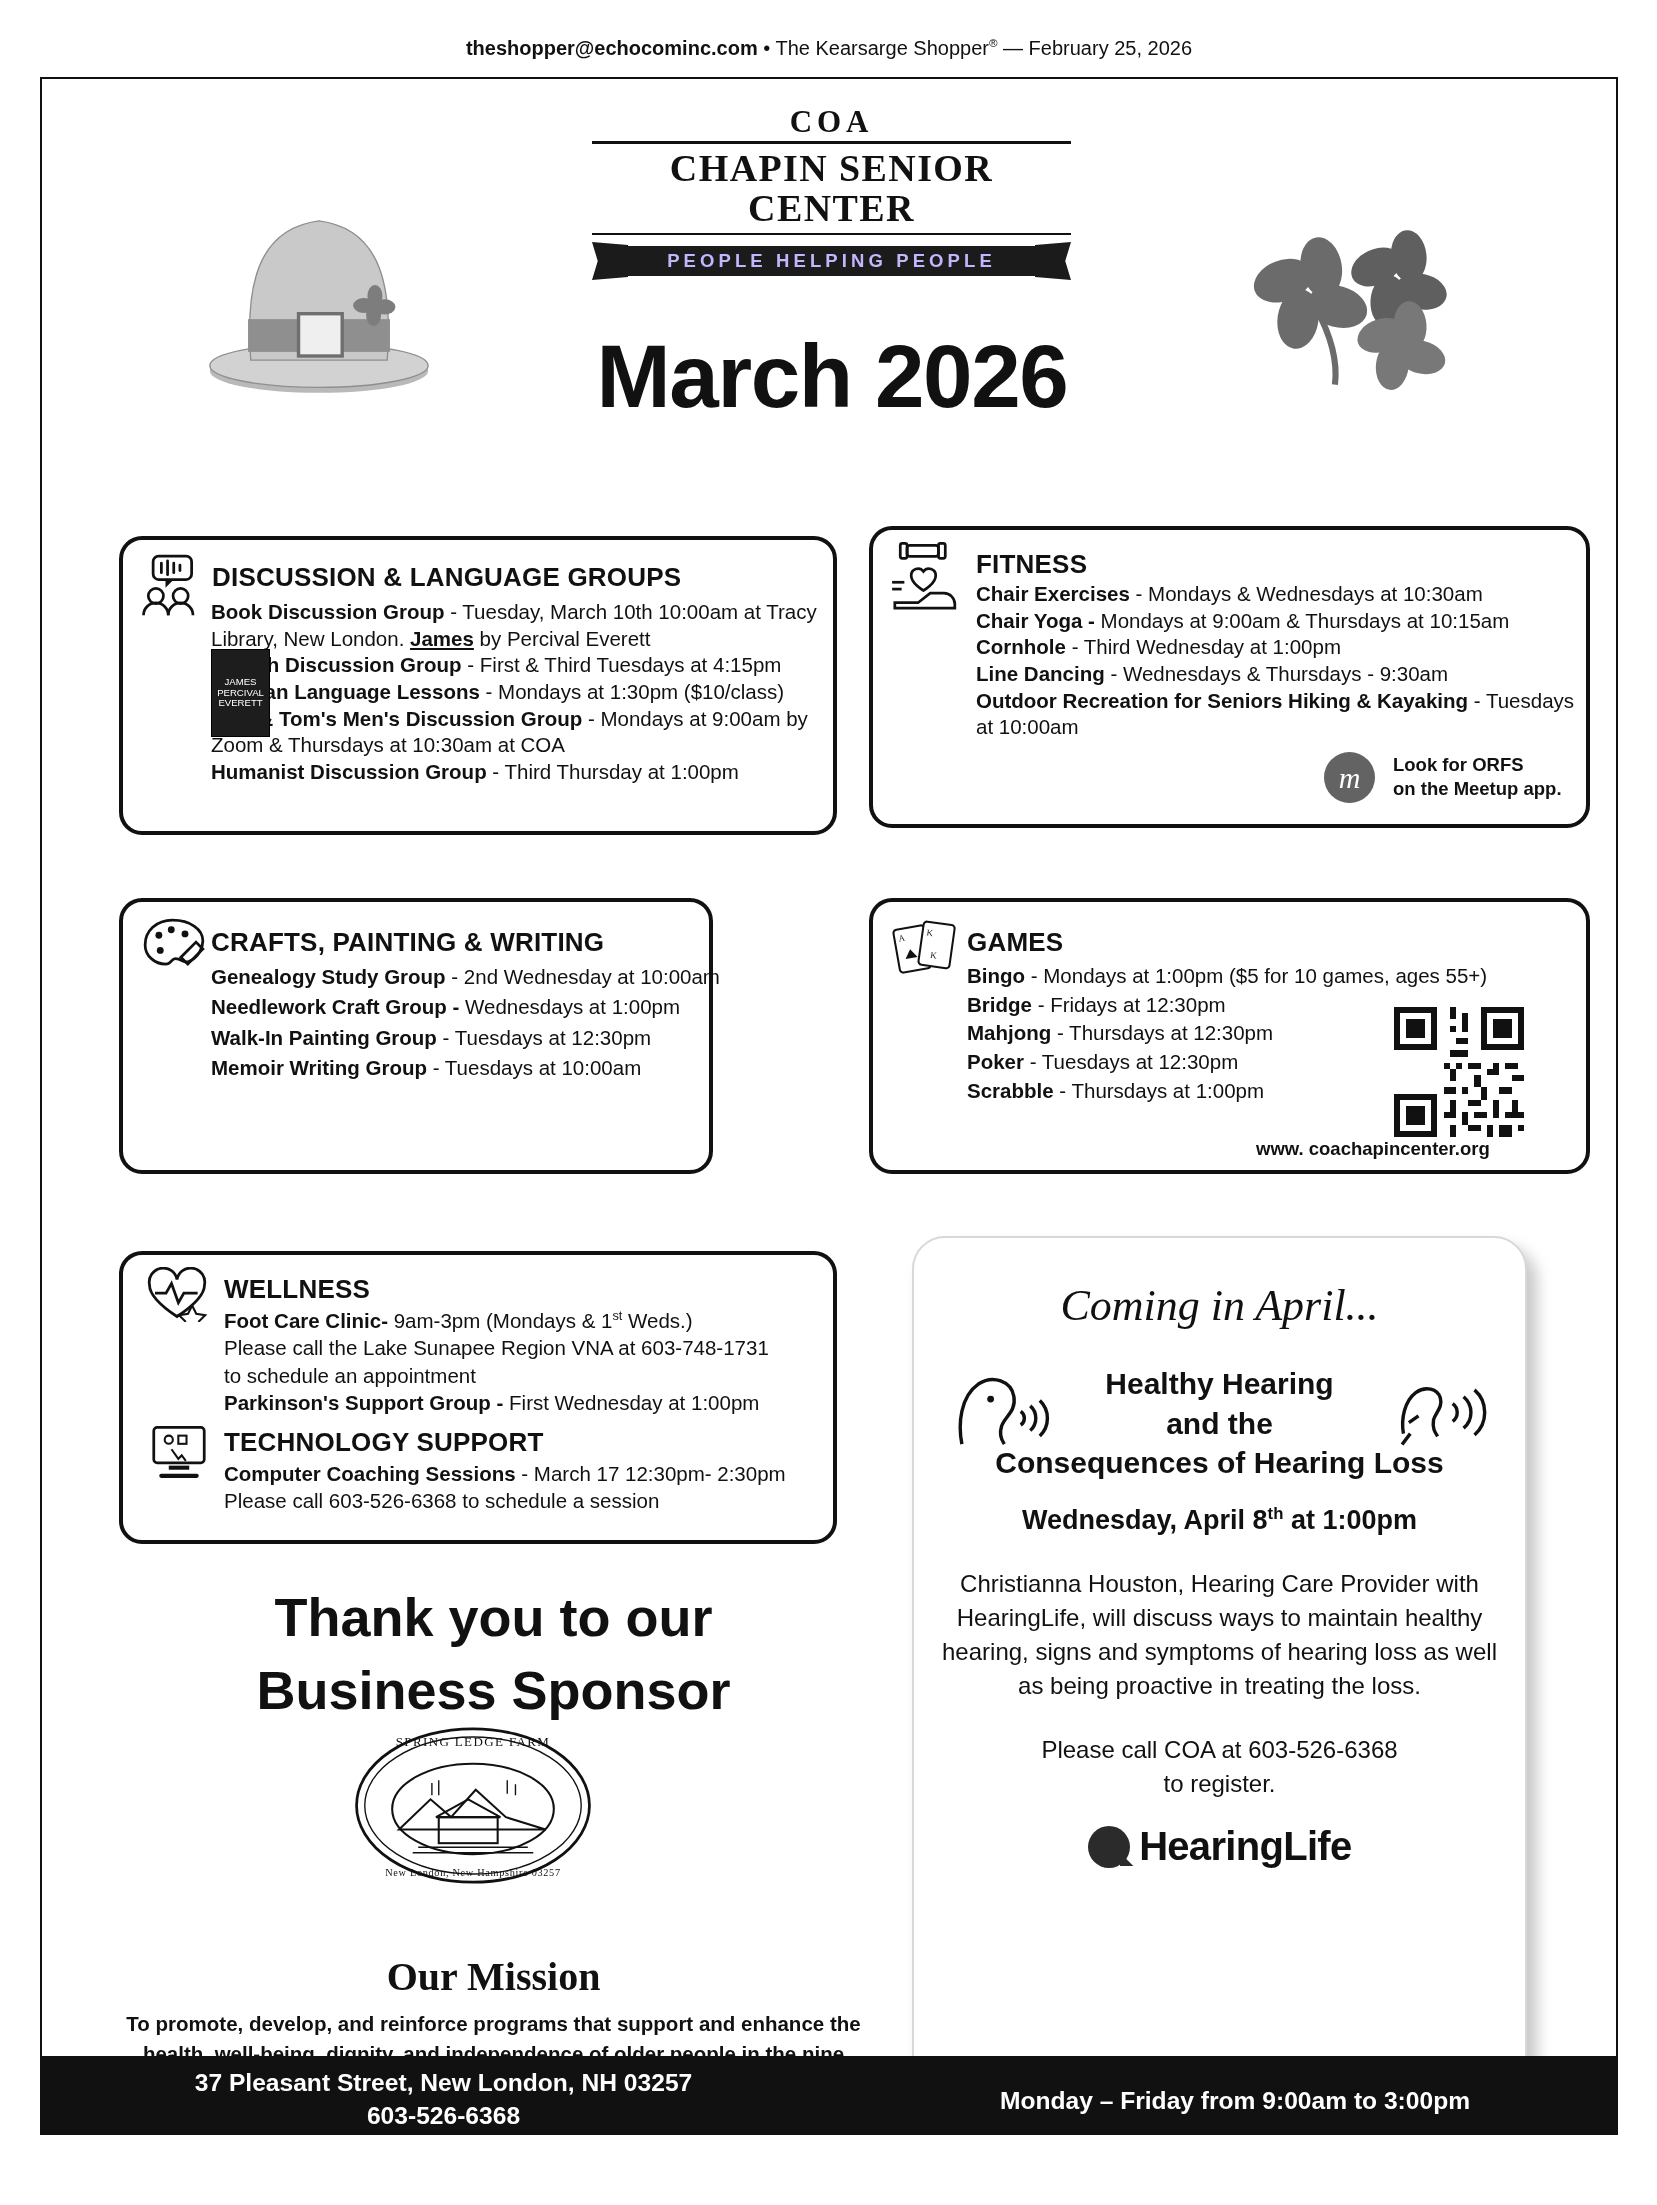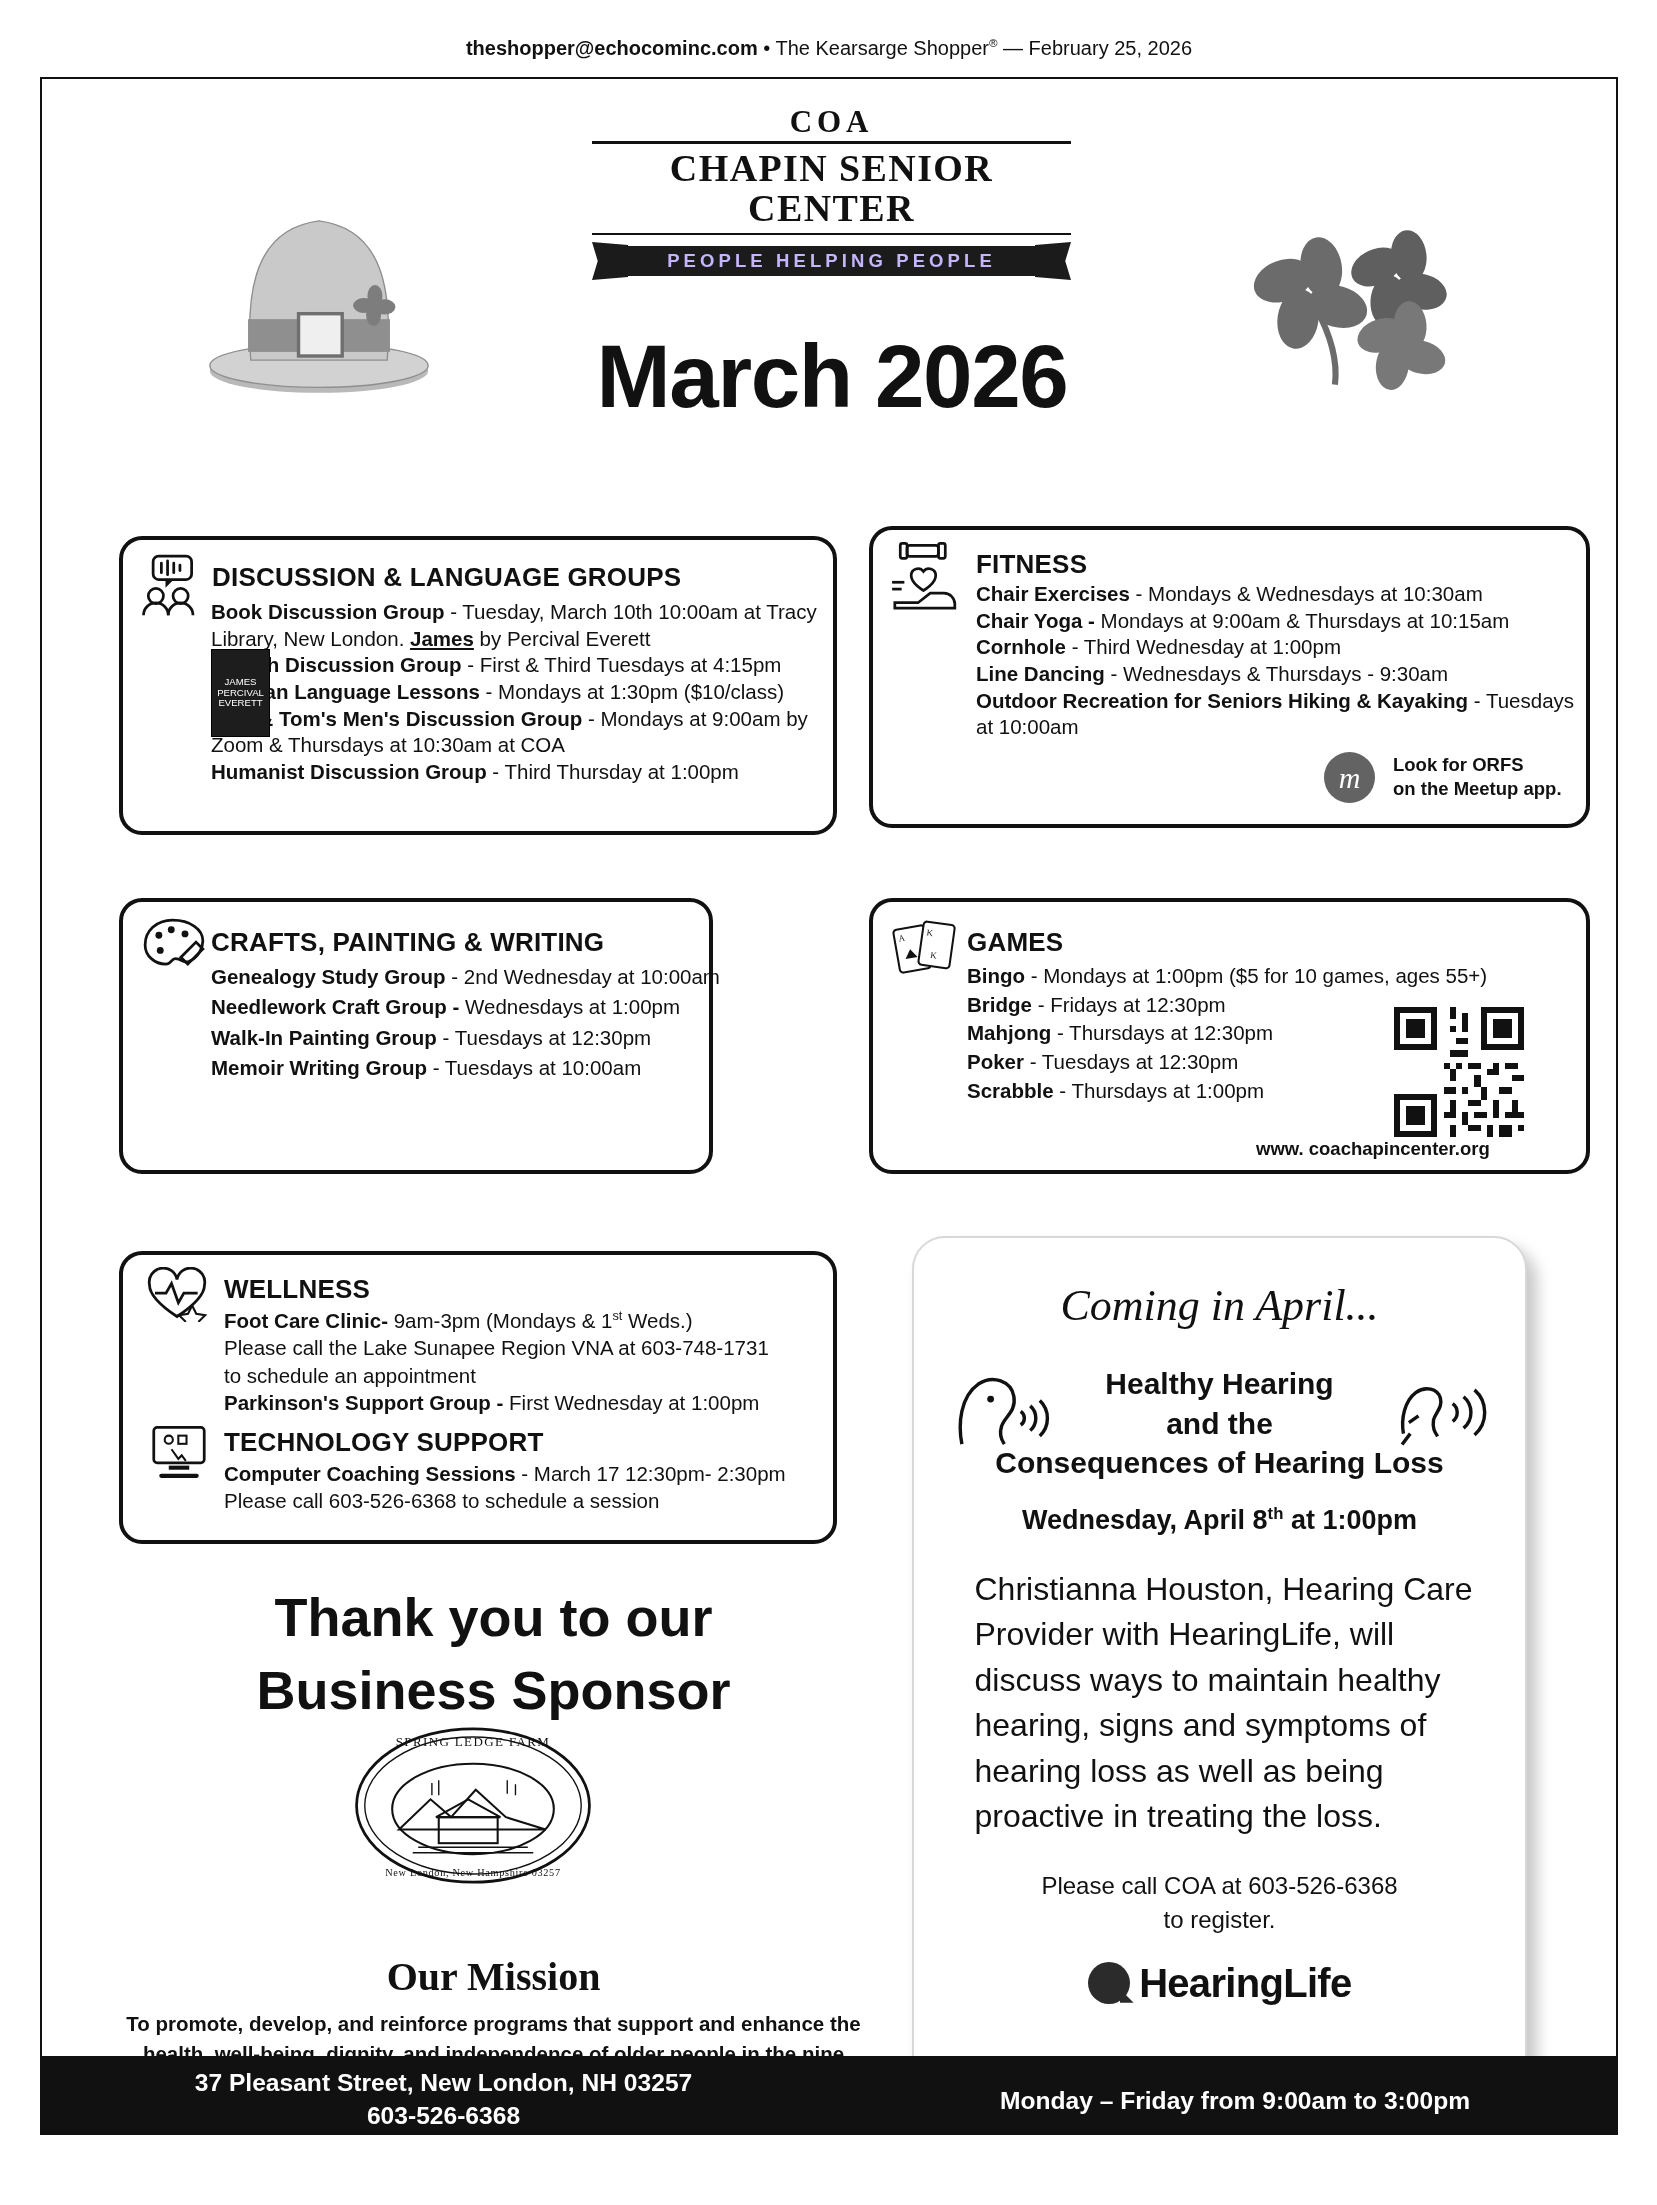--- a/index.html
+++ b/index.html
@@ -118,21 +118,21 @@
     font-size:44px; margin-top:42px;font-style:italic;
   }
   .april-sub {
     text-align:center; font-size:30px; font-weight:bold; line-height:1.32;
     margin-top:33px; padding:0 27px;
   }
   .april-when {
     text-align:center; font-size:27px; font-weight:bold; margin-top:21px;
   }
   .april-body {
-    font-size:32px; line-height:1.42; margin-top:31px; padding:0 20.5px;margin-left:40px;
+    text-align:center; font-size:24px; line-height:1.42; margin-top:31px; padding:0 20.5px;
   }
   .april-call {
     text-align:center; font-size:24px; line-height:1.42; margin-top:30px;
   }
   .hl-logo { margin-top:23px; display:flex; align-items:center; justify-content:center; gap:9.6px; }
   .hl-dot { width:42px; height:42px; border-radius:50%; background:#2b2b2b; position:relative; }
   .hl-dot:after{ content:""; position:absolute; right:-4.1px; bottom:1.4px; width:13.7px; height:13.7px;
                  background:#2b2b2b; clip-path:polygon(0 0,100% 100%,0 100%); }
   .hl-text { font-size:40px; font-weight:bold; letter-spacing:-0.7px; }
 

